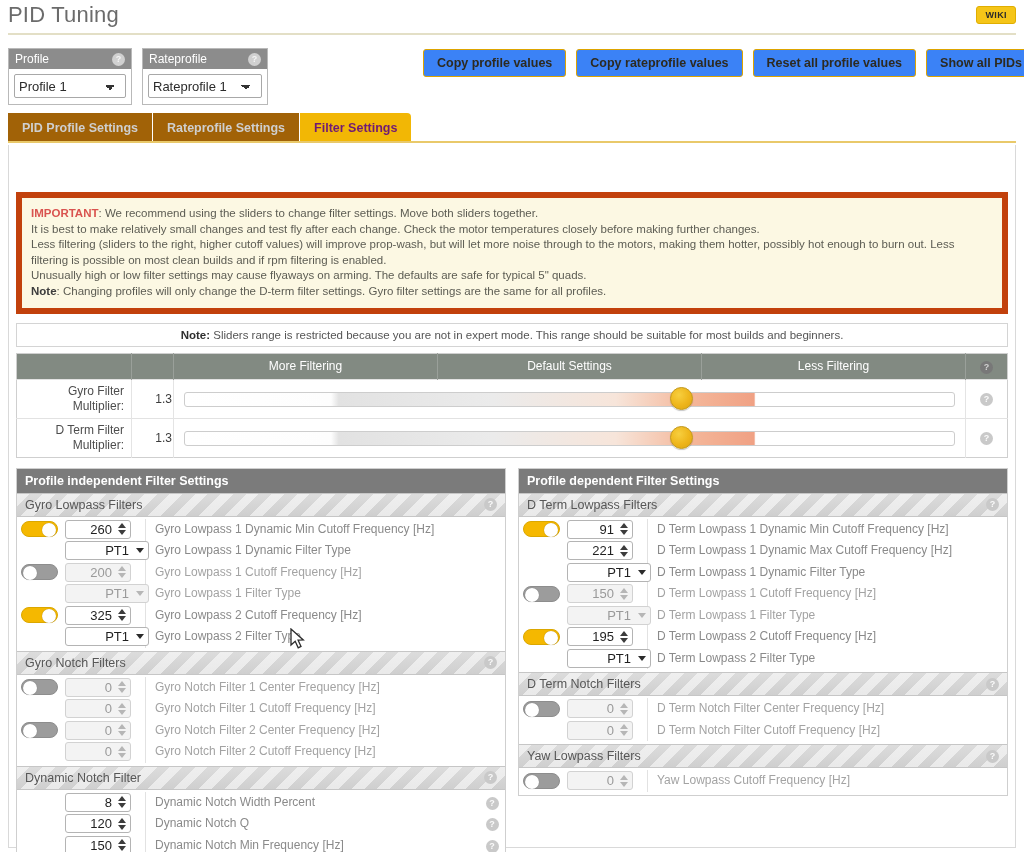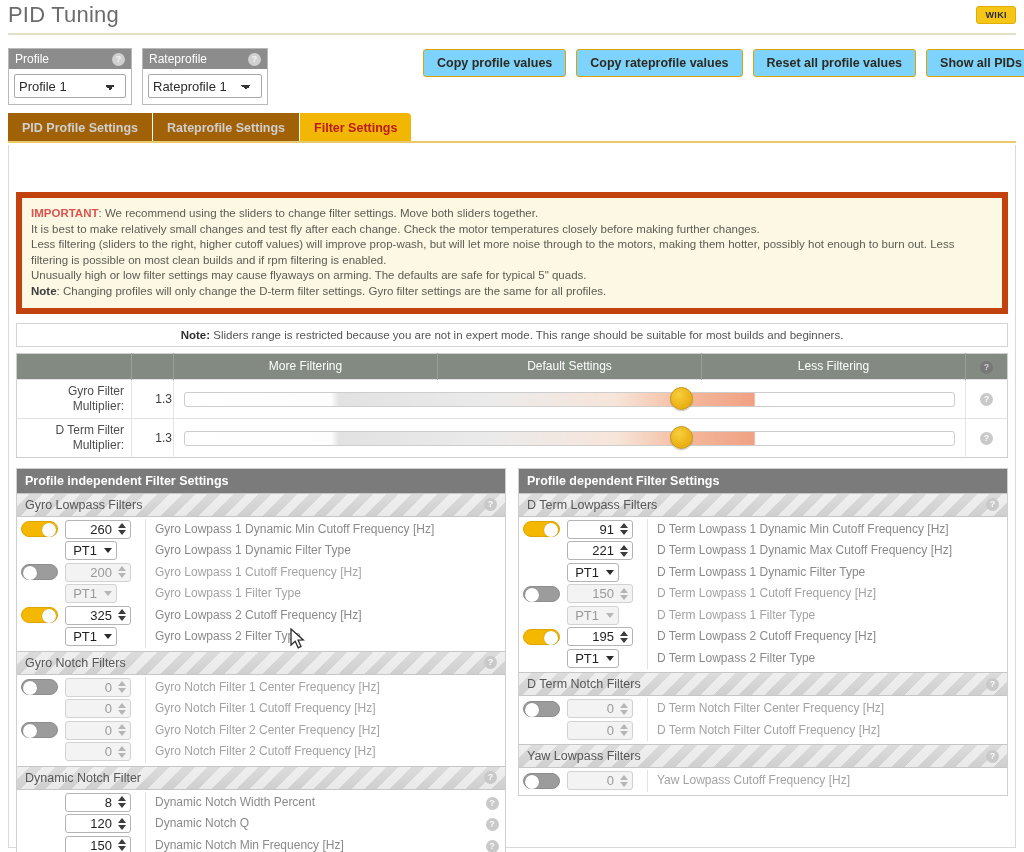--- a/index.html
+++ b/index.html
@@ -88,21 +88,21 @@
   .helpdot.light { background: #d0d0d0; color: #f4f4f4; }
   .helpdot.onlight { background: #c9c9c9; color: #fafafa; }
   .helpdot.ondark { background: #787878; color: #d2d2d2; }
 
   
   .topbuttons {
     position: absolute; top: 49px; left: 423px;
     display: flex; gap: 10px;
   }
   .btn-amber {
-    background: #7dd3fc;
+    background: #3b82f6;
     border: 1px solid #dda400;
     border-radius: 3px;
     color: #2d2a20;
     font-size: 12.5px; font-weight: bold;
     padding: 6px 13px;
     cursor: pointer;
     white-space: nowrap;
   }
 
   
@@ -114,21 +114,21 @@
     background: #a16207;
     color: #cfcfcf;
     font-size: 12.5px; font-weight: bold;
     padding: 8px 14px 8px 14px;
     border-right: 1px solid #fff;
     cursor: pointer;
     white-space: nowrap;
   }
   .tab.active {
     background: #f2b705;
-    color: #b91c1c;
+    color: #701a75;
     border-right: none;
     border-radius: 0 4px 0 0;
     text-align: right;
   }
   .tabs-rule {
     position: absolute; left: 8px; right: 8px; top: 141px;
     height: 2px; background: #e9c96a;
   }
 
   
@@ -318,21 +318,21 @@
   .numbox .spin i {
     display: block; width: 0; height: 0;
     border-left: 4px solid transparent;
     border-right: 4px solid transparent;
   }
   .numbox .spin i.up { border-bottom: 5px solid #3c3c3c; }
   .numbox .spin i.dn { border-top: 5px solid #3c3c3c; }
 
   .selbox {
     position: relative;
-    width: 52px; height: 19px;
+    width: 84px; height: 19px;
     border: 1px solid #b4b4b4;
     border-radius: 3px;
     background: #fff;
     display: flex; align-items: center;
     cursor: pointer;
   }
   .selbox .sv {
     flex: 1; text-align: right; padding-right: 3px;
     font-size: 13px; color: #1f1f1f;
   }

